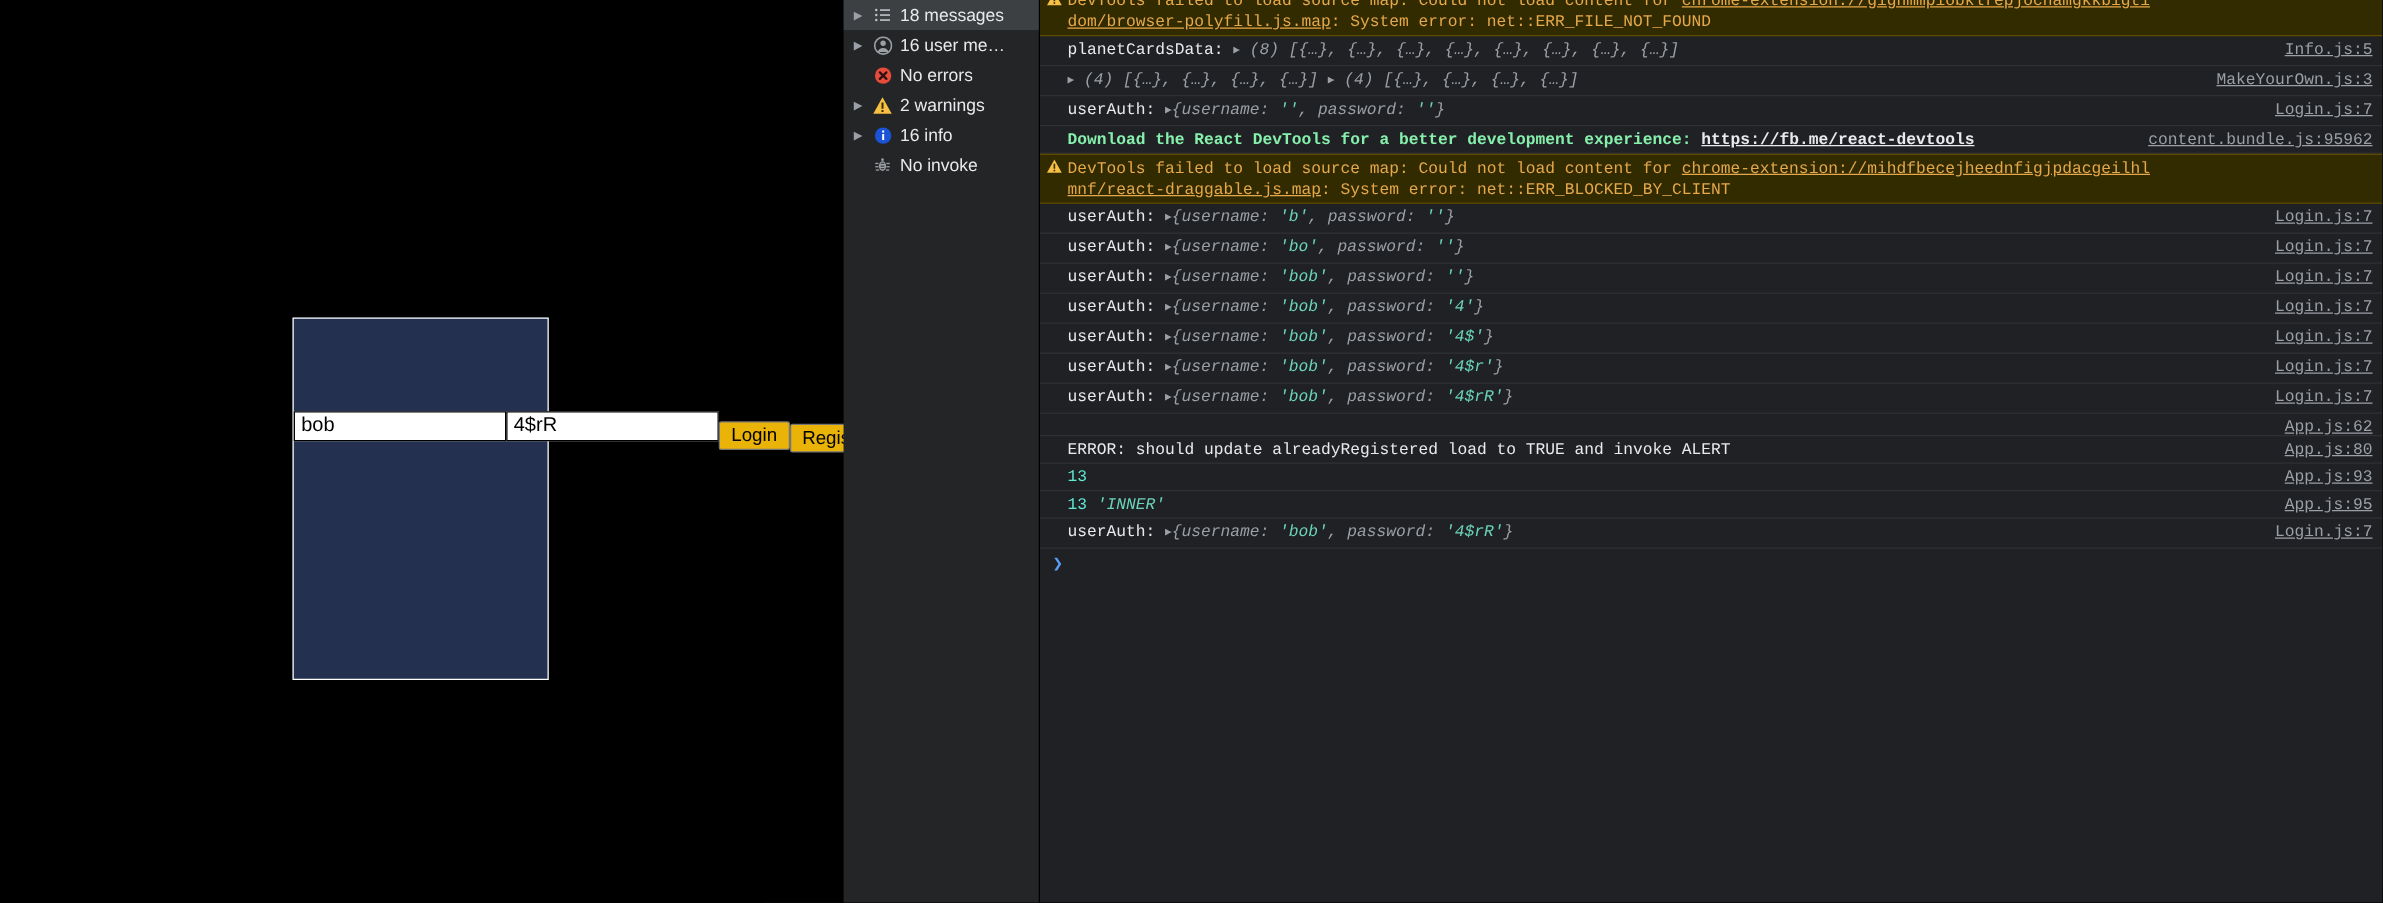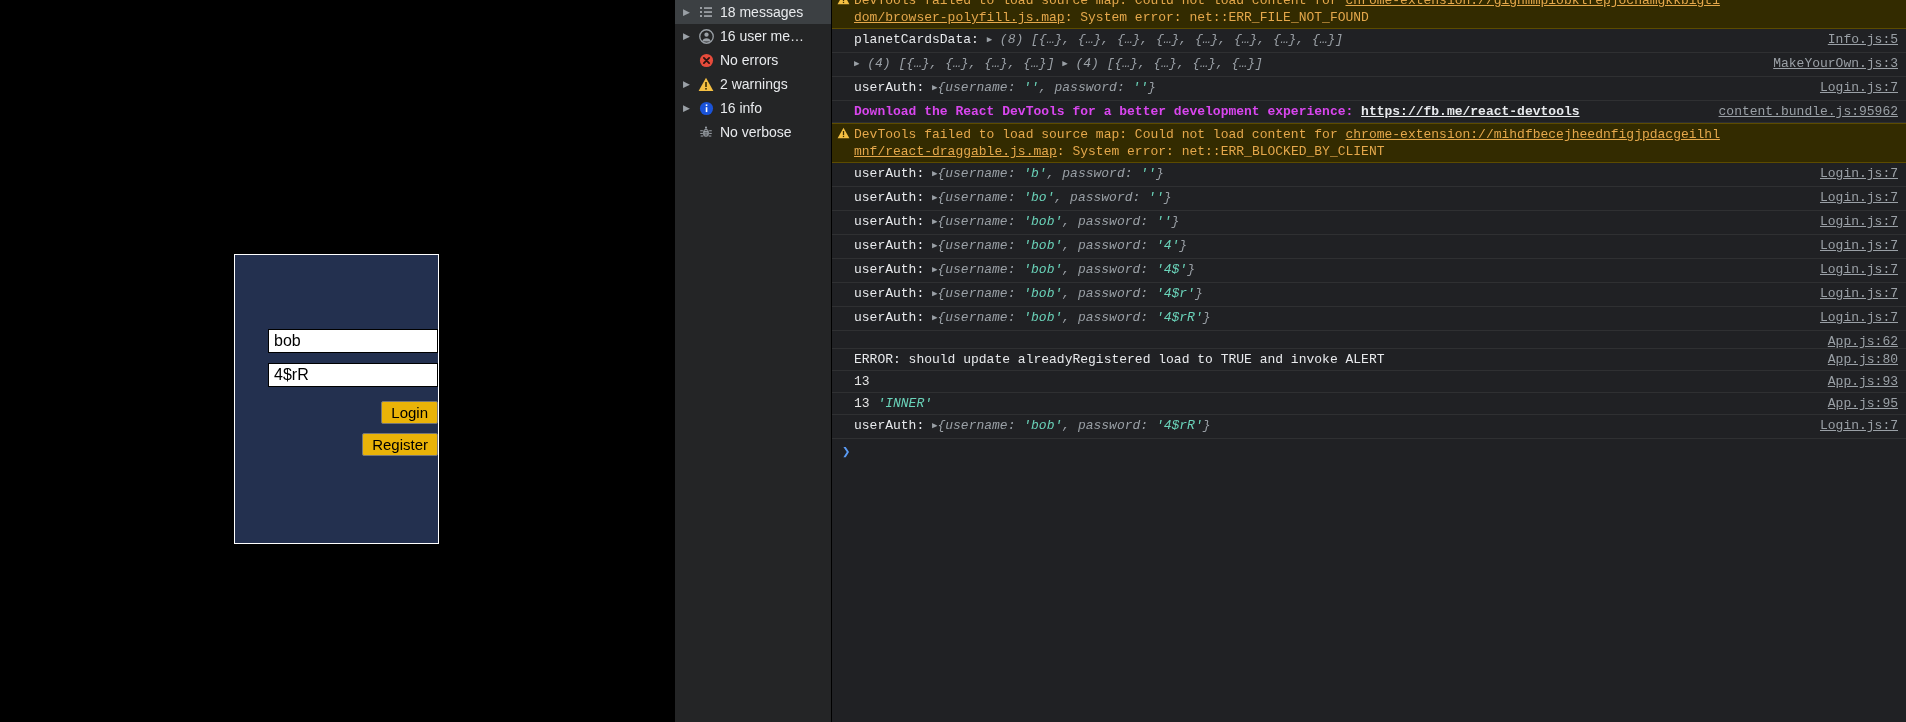--- a/index.html
+++ b/index.html
@@ -3,21 +3,21 @@
 <meta charset="utf-8">
 <style>
   html,body{margin:0;padding:0;background:#000;}
   body{width:1906px;height:722px;overflow:hidden;font-family:"Liberation Sans",sans-serif;}
   .root{position:relative;width:1906px;height:722px;background:#000;}
 
   
   .webpage{position:absolute;left:0;top:0;width:675px;height:722px;background:#000;}
   .login-card{position:absolute;left:234px;top:254px;width:205px;height:290px;
     background:#23304f;border:1px solid #ffffff;box-sizing:border-box;}
-  .login-inner{display:flex;flex-direction:column;align-items:flex-end;padding-top:74px;}
+  .login-inner{display:flex;flex-direction:row;align-items:center;padding-top:74px;}
   .tinput{width:170px;height:24px;margin-bottom:10px;box-sizing:border-box;
     background:#fff;border:1px solid #000;color:#000;font-family:"Liberation Sans",sans-serif;
     font-size:16px;padding:1px 5px;outline:none;}
   .tbtn{background:#eab308;border:1px solid #767676;border-radius:2px;color:#000;
     font-family:"Liberation Sans",sans-serif;font-size:15px;padding:2px 9px;margin-top:4px;cursor:pointer;}
   .tbtn.reg{margin-top:9px;}
 
   
   .devtools{position:absolute;left:675px;top:0;width:1231px;height:722px;background:#202124;
     font-family:"Liberation Mono",monospace;}
@@ -39,24 +39,24 @@
   .row{position:relative;border-bottom:1px solid #2f3032;padding:2px 0 2px 0;
     font-size:13px;line-height:17px;color:#e8eaed;min-height:18px;box-sizing:border-box;}
   .row .msg{display:block;padding-left:22px;padding-right:180px;white-space:pre-wrap;word-break:break-all;}
   .row.warn{background:#332b00;border-top:1px solid #5c4b00;border-bottom:1px solid #5c4b00;color:#e8a33d;}
   .row.warn .msg{color:#e5a84b;}
   .row .badge{position:absolute;left:5px;top:3px;width:13px;height:13px;}
   .src{position:absolute;right:8px;top:2px;color:#9aa0a6;text-decoration:underline;font-size:13px;cursor:pointer;}
 
   .k-obj{color:#9aa0a6;font-style:italic;}
   .k-str{color:#6ad3b9;font-style:italic;}
-  .k-num{color:#e5e5e5;}
+  .k-num{color:#5eead4;}
   .k-bool{color:#9a7fff;}
   .k-plain{color:#e8eaed;}
-  .k-white{color:#d946ef;}
+  .k-white{color:#86efac;}
   .k-link{color:#e8eaed;text-decoration:underline;}
   .row.warn .k-link{color:#e5a84b;text-decoration:underline;}
   .arrow{color:#9aa0a6;font-size:9px;display:inline-block;transform:translateY(-1px);cursor:pointer;}
   .bold{font-weight:bold;}
 
   .prompt{display:block;padding-left:10px;color:#5a9bf5;font-size:14px;line-height:19px;}
   .prompt-row{border-bottom:none;padding-top:4px;}
 </style>
 </head>
 <body>
@@ -146,21 +146,21 @@
                 <rect x="1.4" y="6" width="3" height="1.2"></rect>
                 <rect x="11.6" y="6" width="3" height="1.2"></rect>
                 <rect x="1.4" y="9" width="3" height="1.2"></rect>
                 <rect x="11.6" y="9" width="3" height="1.2"></rect>
                 <rect x="1.9" y="12" width="3" height="1.2"></rect>
                 <rect x="11.1" y="12" width="3" height="1.2"></rect>
               </g>
               <path d="M6.4 6.4h3.2M6.2 9h3.6M6.4 11.4h3.2" stroke="#242526" stroke-width="0.9"></path>
             </svg>
           </span>
-          <span class="slabel">No verbose</span>
+          <span class="slabel">No invoke</span>
         </div>
       </div>
 
     <div class="console" id="consoleList" style="margin-top: -11px;">
         <div class="row warn">
           <span class="badge"><svg width="13" height="12" viewBox="0 0 16 15">
               <path d="M8 0.8 L15.4 14 L0.6 14 Z" fill="#f5c043"></path>
               <rect x="7.2" y="5" width="1.6" height="5" fill="#3b2c00"></rect>
               <rect x="7.2" y="11" width="1.6" height="1.6" fill="#3b2c00"></rect>
             </svg></span>

